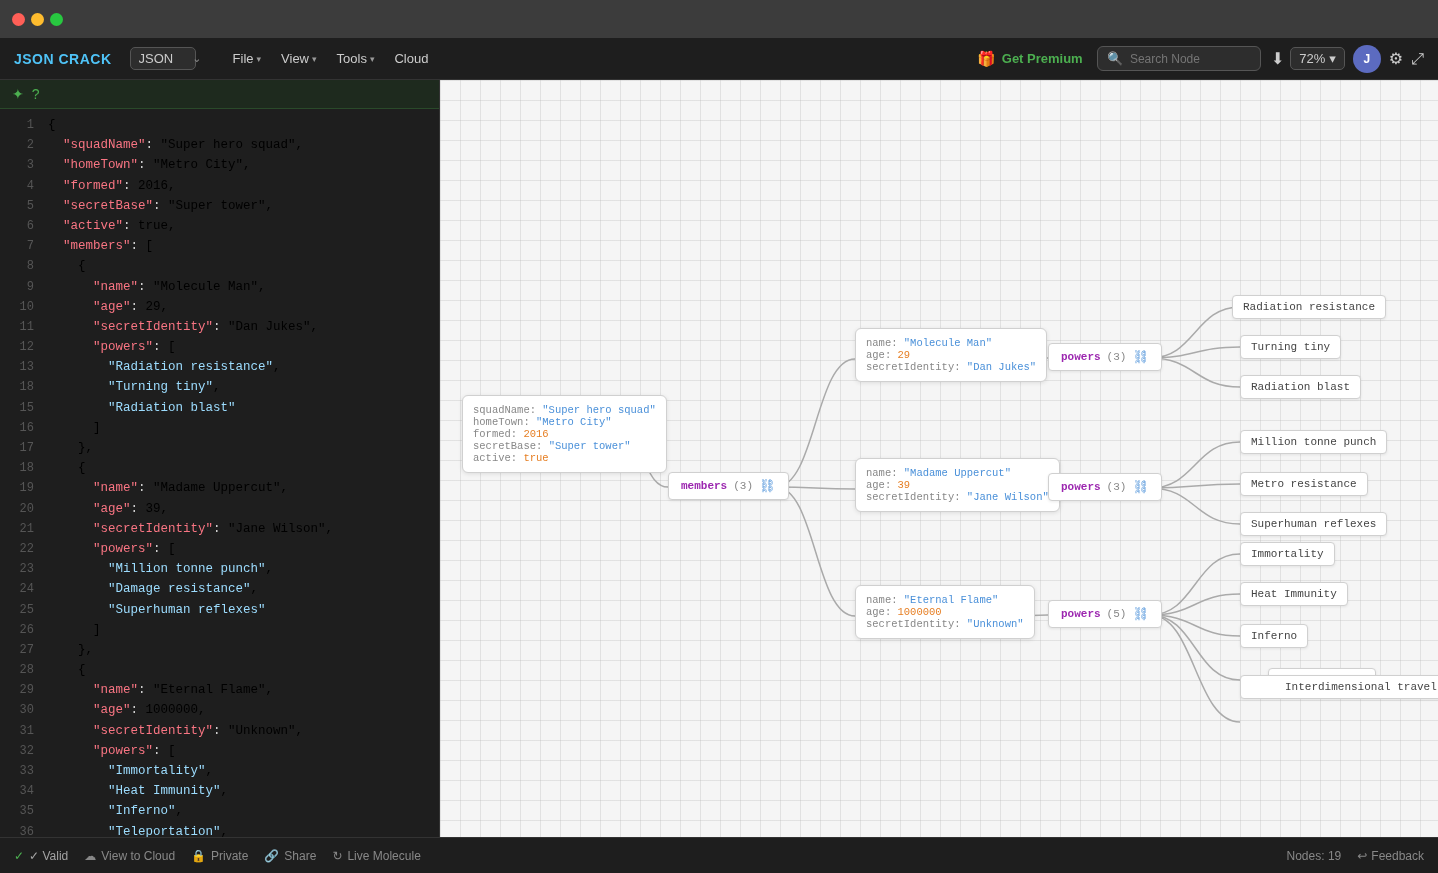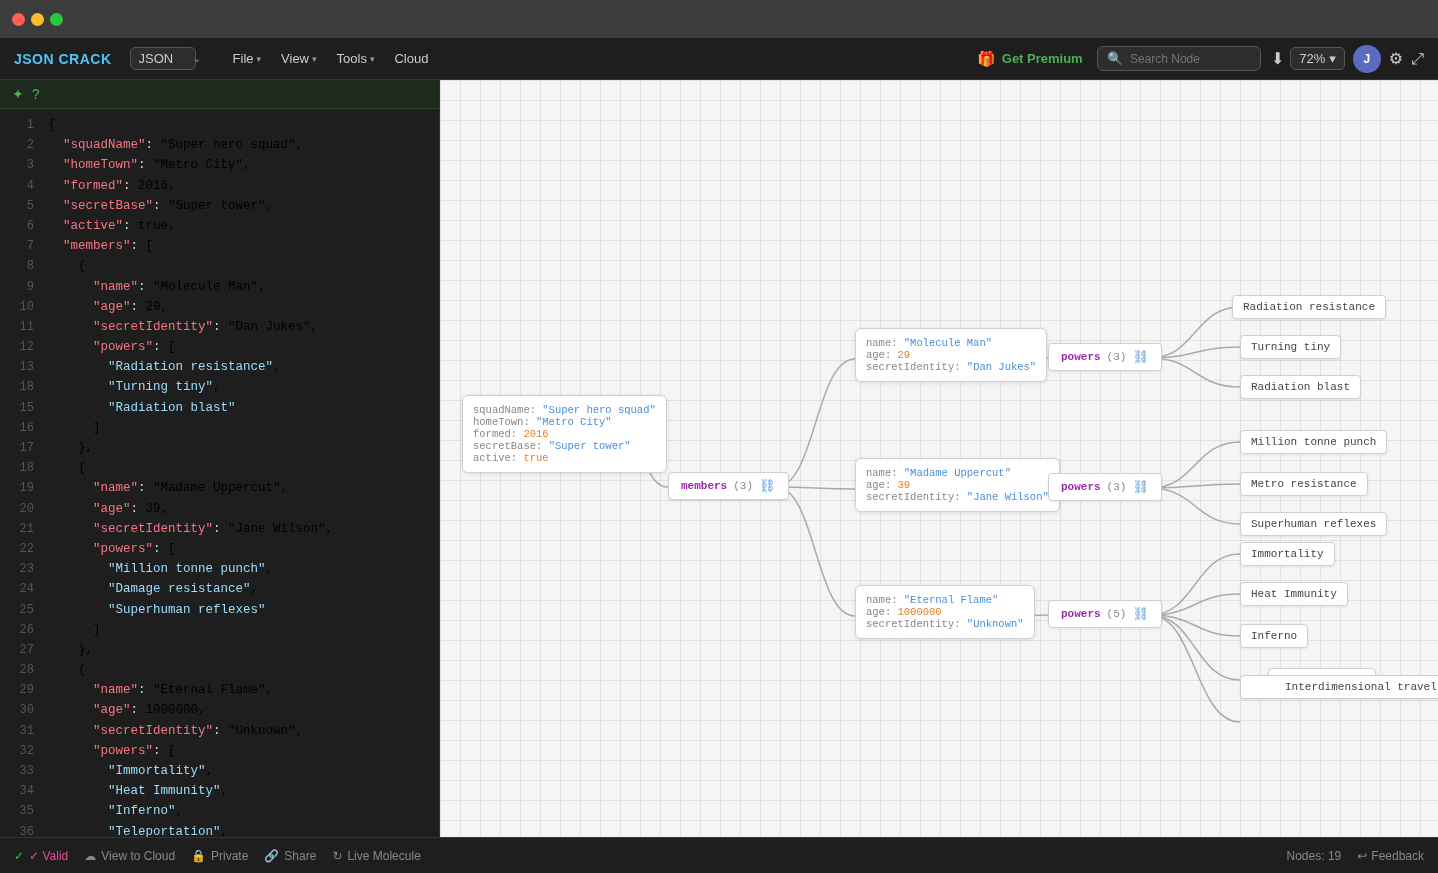--- a/index.html
+++ b/index.html
@@ -597,21 +597,21 @@
         <div class="leaf-node" style="left: 800px; top: 544px;">Inferno</div>
         <div class="leaf-node" style="left: 828px; top: 588px;">Teleportation</div>
         <div class="leaf-node" style="left: 800px; top: 595px; padding-left: 44px;">Interdimensional travel</div>
       </div>
   </div>
 </div>
 
 <div class="statusbar">
   <div class="status-item status-valid">
     <span>✓</span>
-    <span style="color:#ec4899">✓ Valid</span>
+    <span style="color:#a3a3a3">✓ Valid</span>
   </div>
   <div class="status-item">
     <span>☁</span>
     <span>View to Cloud</span>
   </div>
   <div class="status-item">
     <span>🔒</span>
     <span>Private</span>
   </div>
   <div class="status-item">

